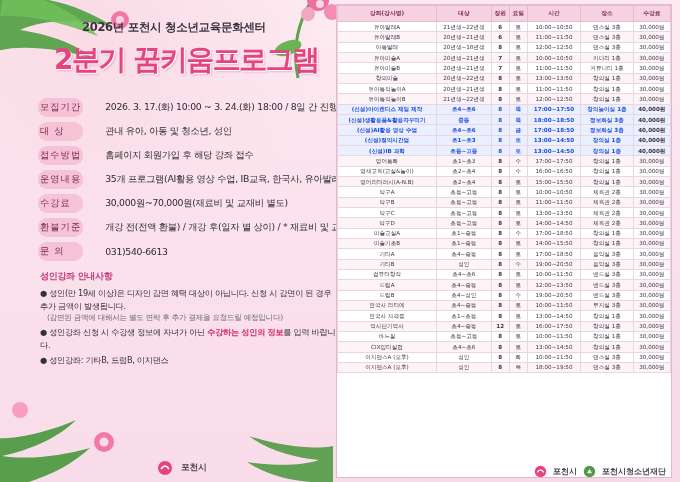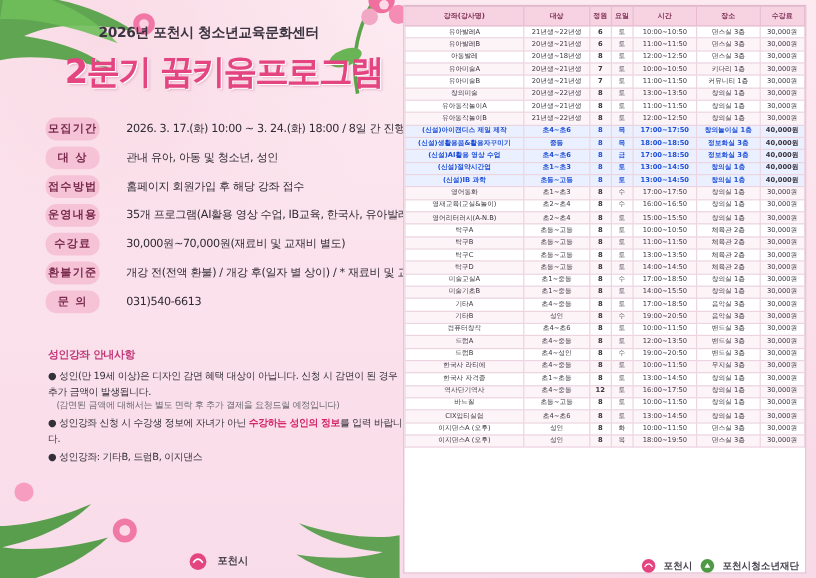--- a/index.html
+++ b/index.html
@@ -58,36 +58,35 @@
     margin-left: 6px;
     width: 308px;
     border-collapse: separate;
     border-spacing: 0 5px;
     font-size: 9.3px;
     color: #2f2a33;
   }
   .info-table td { vertical-align: middle; }
   .lbl {
     width: 62px;
-    text-align: center;
     background: #f6c3d6;
     color: #7a2b4d;
     border-radius: 9px;
     padding: 3px 2px;
-    font-weight: bold;
+    font-weight: normal;
     letter-spacing: 1px;
     white-space: nowrap;
   }
   .val {
     padding-left: 22px;
     letter-spacing: -0.3px;
     white-space: nowrap;
   }
   .notice {
-    margin-top: 24px;
+    margin-top: 4px;
     margin-left: 8px;
     width: 300px;
     font-size: 8.2px;
     color: #34303a;
     line-height: 1.55;
     letter-spacing: -0.3px;
   }
   .notice-title {
     color: #c2397a;
     font-weight: bold;

